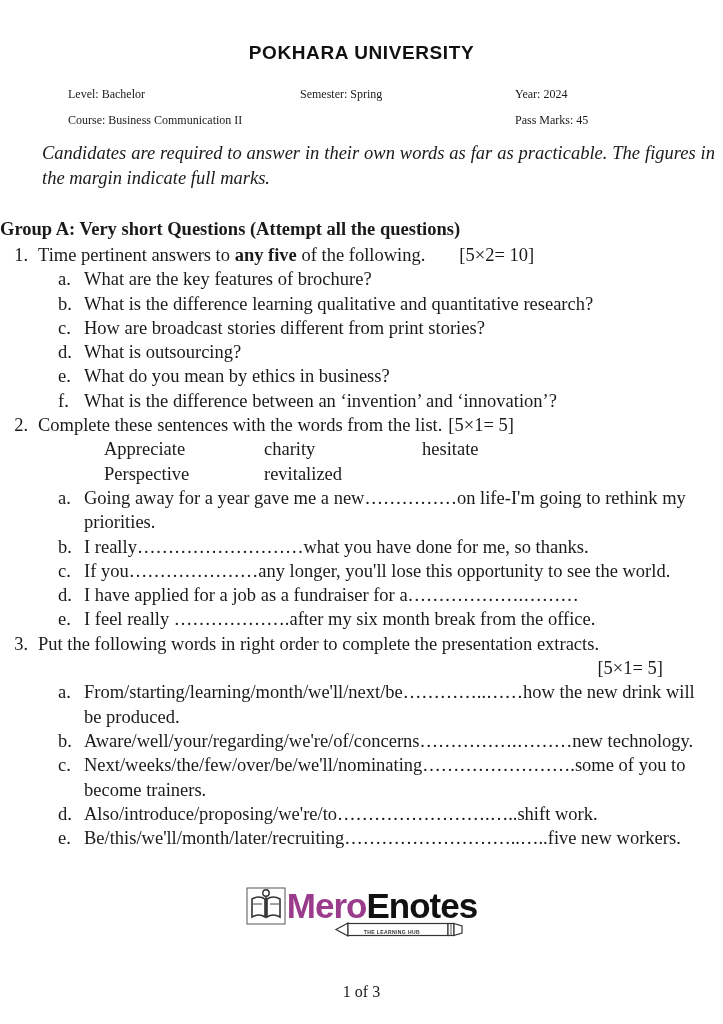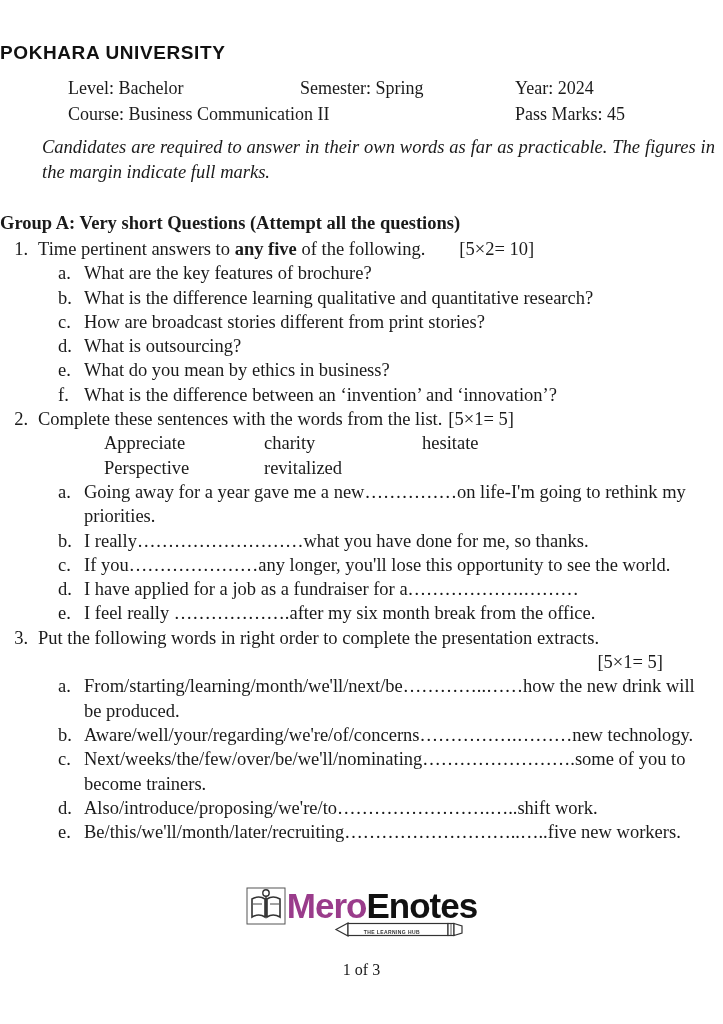--- a/index.html
+++ b/index.html
@@ -16,33 +16,33 @@
     overflow: hidden;
   }
   .page {
     position: absolute;
     inset: 0;
     padding: 0;
   }
 
   
   .uni-title {
-    text-align: left;
+    text-align: center;
     font-weight: bold;
     font-size: 19px;
     letter-spacing: 0.6px;
     font-family: "Liberation Sans", "DejaVu Sans", sans-serif;
     margin-top: 42px;
     color: #111;
   }
 
   .meta-block {
-    margin-top: 12px;
+    margin-top: 18px;
     padding: 0 62px 0 68px;
-    font-size: 18px;
+    font-size: 12px;
     line-height: 25.5px;
   }
   .meta-row {
     display: flex;
     width: 100%;
   }
   .meta-c1 { width: 232px; flex: none; }
   .meta-c2 { width: 215px; flex: none; }
   .meta-c3 { flex: 1; }
 
@@ -172,21 +172,21 @@
     color: #333;
     letter-spacing: 0.4px;
     white-space: nowrap;
   }
 
   
   .footer {
     position: absolute;
     left: 0;
     right: 0;
-    top: 961px;
+    top: 983px;
     text-align: center;
     font-size: 16px;
   }
 </style>
 </head>
 <body>
 
 <div class="page">
 
   <div class="uni-title">POKHARA UNIVERSITY</div>

